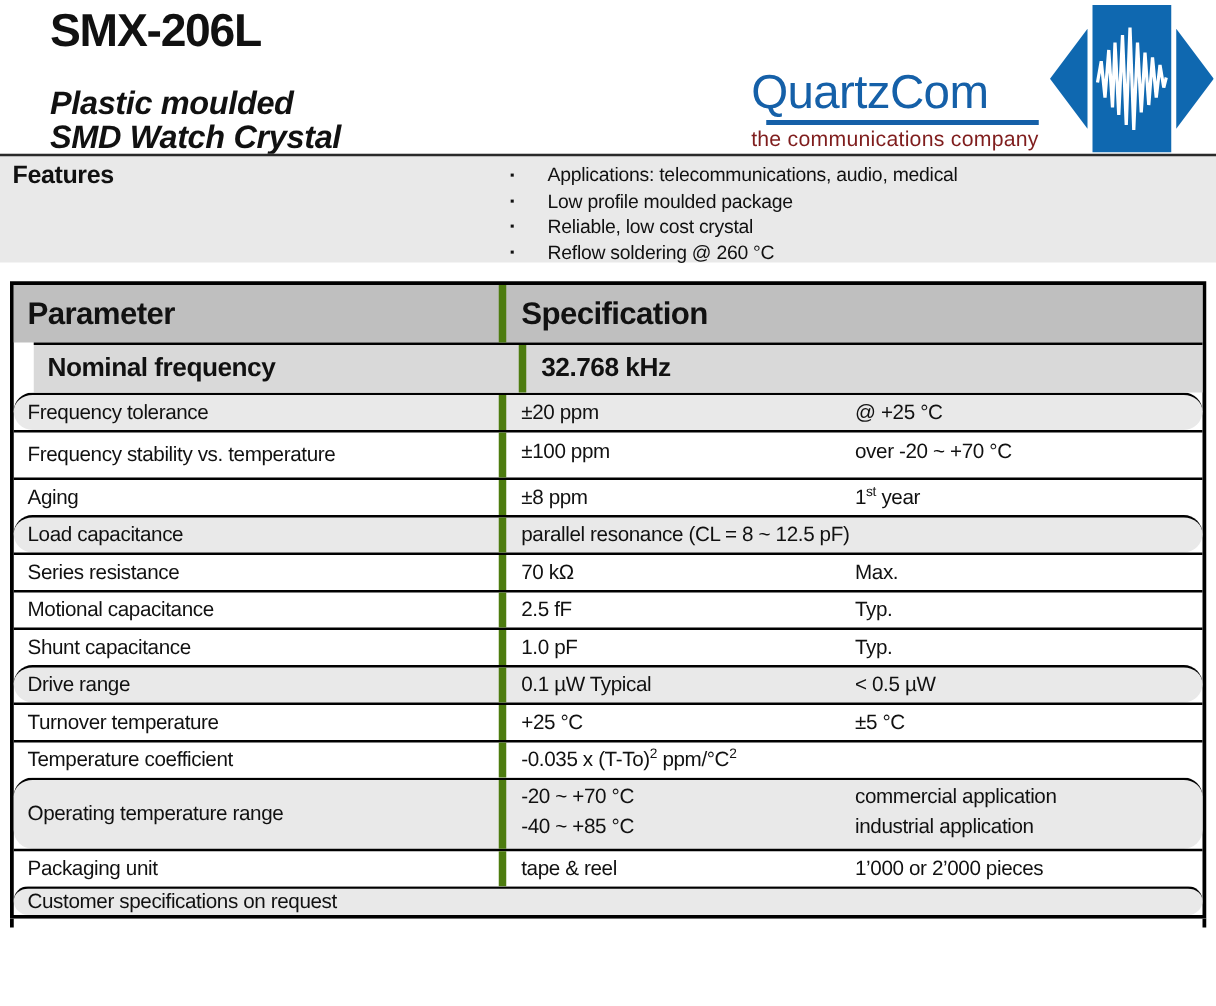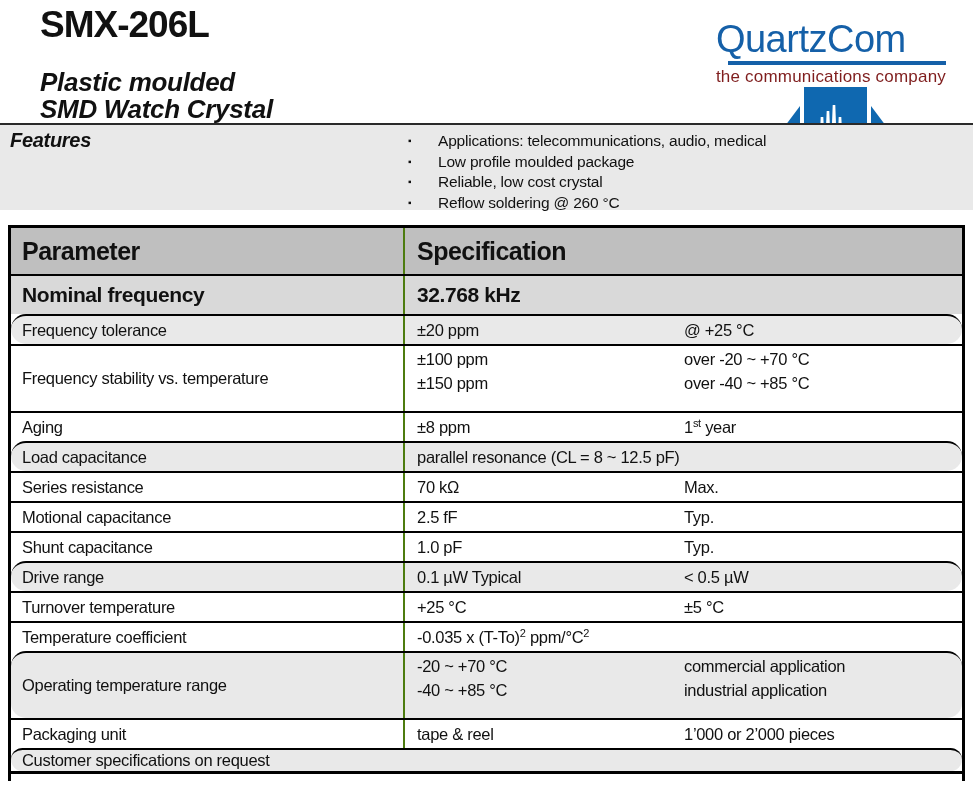--- a/index.html
+++ b/index.html
@@ -4,46 +4,46 @@
 <style>
   html,body{margin:0;padding:0;}
   body{
     width:973px;height:805px;background:#ffffff;position:relative;overflow:hidden;
     font-family:"Liberation Sans", sans-serif;color:#111;
   }
   
   .header{position:relative;height:123px;margin-left:32px;}
   .title{position:absolute;left:8px;top:4px;margin:0;font-size:37px;font-weight:bold;letter-spacing:-1px;}
   .subtitle{position:absolute;left:8px;top:69px;font-size:26px;font-weight:bold;font-style:italic;line-height:27px;letter-spacing:-0.3px;}
-  .logo{position:absolute;top:4px;right:18px;display:flex;align-items:center;flex-direction:column;}
+  .logo{position:absolute;top:4px;right:2px;display:flex;align-items:flex-end;}
   .logo-textblock{margin-top:16px;margin-right:9px;}
   .logo-name{font-size:38px;line-height:1.05;color:#1560A8;letter-spacing:-0.5px;}
   .logo-rule{height:4px;background:#1560A8;margin:1px 0 2px 12px;}
   .logo-tagline{font-size:17px;color:#7f1d1d;letter-spacing:0.2px;}
   .logo-mark svg{display:block;}
   
   .features{position:relative;background:#E9E9E9;border-top:2px solid #2a2a2a;height:85px;}
-  .features-label{position:absolute;left:10px;top:4px;font-size:20px;font-weight:bold;letter-spacing:-0.3px;font-style:italic;}
+  .features-label{position:absolute;left:10px;top:4px;font-size:20px;font-weight:bold;letter-spacing:-0.3px;}
   .features-list{list-style:none;margin:0;padding:6px 0 0 406px;}
   .features-list li{display:flex;font-size:15.5px;line-height:20.5px;letter-spacing:-0.2px;}
   .bullet{width:30px;flex-shrink:0;font-size:10px;line-height:20.5px;padding-left:2px;}
   
   .spec-table{margin:15px 8px 0 8px;border:3px solid #000;background:#fff;}
   .trow{display:grid;grid-template-columns:394px 1fr;border-top:2px solid #000;}
   .trow:first-child{border-top:none;}
   .trow.shade{background:#E9E9E9;border-radius:15px;}
   .cell{min-height:28px;display:flex;align-items:center;font-size:16.5px;letter-spacing:-0.3px;}
-  .param{padding-left:11px;border-right:2px solid #4d7c0f;}
+  .param{padding-left:11px;border-right:6px solid #4d7c0f;}
   .spec{padding-left:12px;}
   .val{width:267px;flex-shrink:0;}
   .trow.head{background:#BFBFBF;}
   .trow.head .cell{min-height:46px;font-size:25px;font-weight:bold;letter-spacing:-0.5px;}
-  .trow.nominal{background:#D9D9D9;}
+  .trow.nominal{background:#D9D9D9;margin-left:16px;}
   .trow.nominal .cell{min-height:38px;font-size:21px;font-weight:bold;letter-spacing:-0.4px;}
-  .spec.multi{flex-direction:column;align-items:stretch;justify-content:center;padding-top:2px;padding-bottom:16px;}
+  .spec.multi{flex-direction:column;align-items:stretch;justify-content:center;padding-top:2px;padding-bottom:6px;}
   .spec.multi .line{display:flex;line-height:23.5px;}
   .trow.full{grid-template-columns:1fr;}
   .trow.full .param{border-right:none;min-height:21px;}
   sup{font-size:11px;line-height:0;}
   
   .cutoff{margin:0 8px;height:7px;border-left:3px solid #000;border-right:3px solid #000;background:#fff;}
 </style>
 </head>
 <body>
 
@@ -111,24 +111,20 @@
       <span class="cond">@ +25 °C</span>
     </div>
   </div>
 
   <div class="trow">
     <div class="cell param">Frequency stability vs. temperature</div>
     <div class="cell spec multi">
       <div class="line">
         <span class="val">±100 ppm</span>
         <span class="cond">over -20 ~ +70 °C</span>
-      </div>
-      <div class="line">
-        <span class="val">±150 ppm</span>
-        <span class="cond">over -40 ~ +85 °C</span>
       </div>
     </div>
   </div>
 
   <div class="trow">
     <div class="cell param">Aging</div>
     <div class="cell spec">
       <span class="val">±8 ppm</span>
       <span class="cond"><span>1</span><sup>st</sup><span> year</span></span>
     </div>

